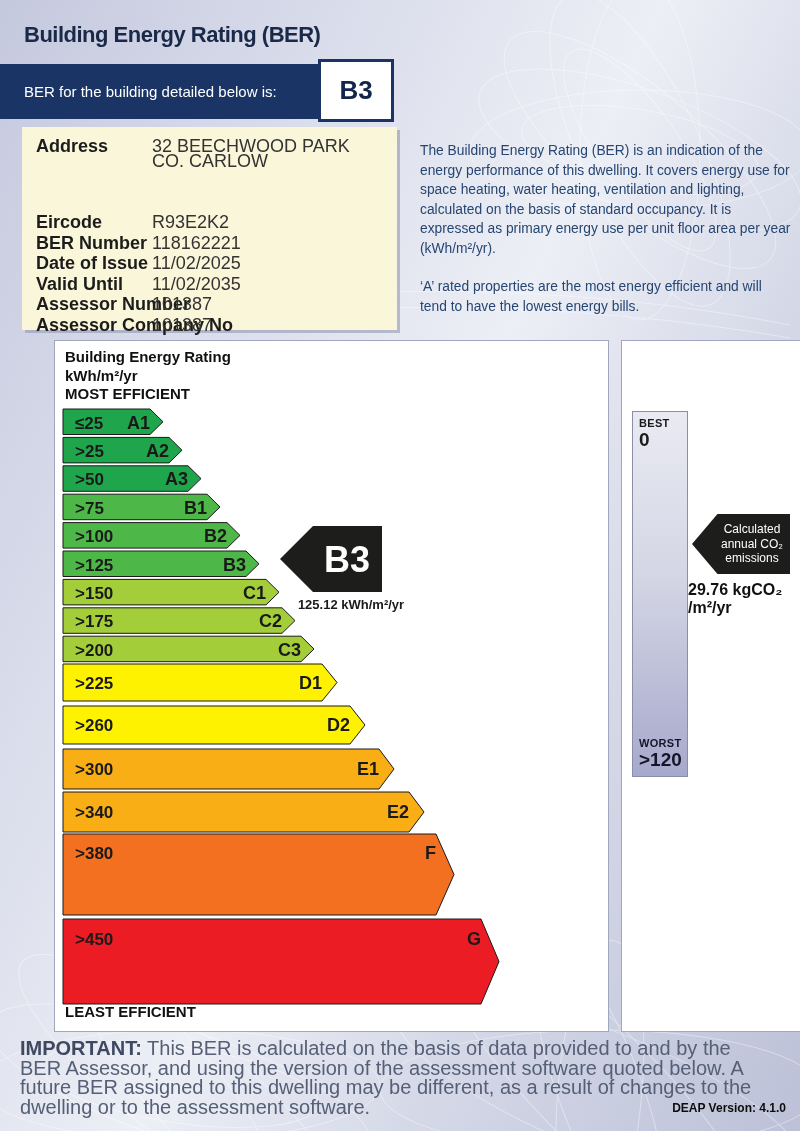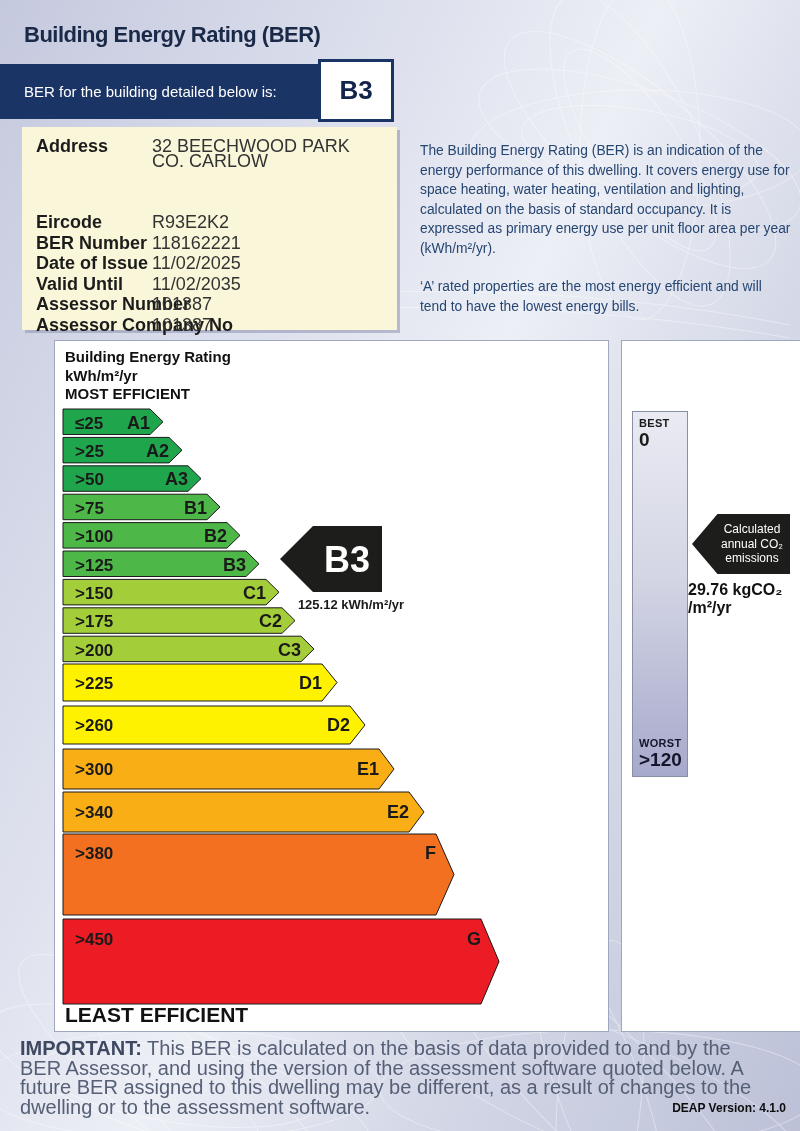--- a/index.html
+++ b/index.html
@@ -36,21 +36,21 @@
   .d-value { position:absolute; left:130px; color:#333; white-space:nowrap; }
 
   .intro { position:absolute; left:420px; top:141px; width:372px; color:#264672; font-size:13.8px; line-height:19.5px; }
   .intro p + p { margin-top:19px; }
 
   .panel { position:absolute; background:#ffffff; border:1px solid #9fa6be;margin-left:26px; }
   .chart-panel { left:28px; top:340px; width:555px; height:692px; }
   .co2-panel  { left:595px; top:340px; width:192px; height:692px; }
 
   .chart-head { position:absolute; left:10px; top:7px; font-size:15px; font-weight:bold; color:#111; line-height:18.5px; }
-  .least { position:absolute; left:10px; top:662px; font-size:21px; font-weight:bold; color:#111; }
+  .least { position:absolute; left:10px; top:662px; font-size:15px; font-weight:bold; color:#111; }
   .band-svg { position:absolute; left:0; top:64px; }
 
   .band-svg polygon.band { stroke:#1a1a1a; stroke-width:1; }
   .band-svg text { font-family:"Liberation Sans",sans-serif; font-weight:bold; fill:#1a1a1a; }
   .t-th  { font-size:17px; }
   .t-cls { font-size:18px; text-anchor:end; }
   .t-b3  { font-size:36px; fill:#ffffff !important; text-anchor:middle; }
   .t-val { font-size:13px; text-anchor:middle; }
 
   .co2-head { position:absolute; left:8px; top:7px; font-size:13.5px; font-weight:bold; color:#111; line-height:18px; }

